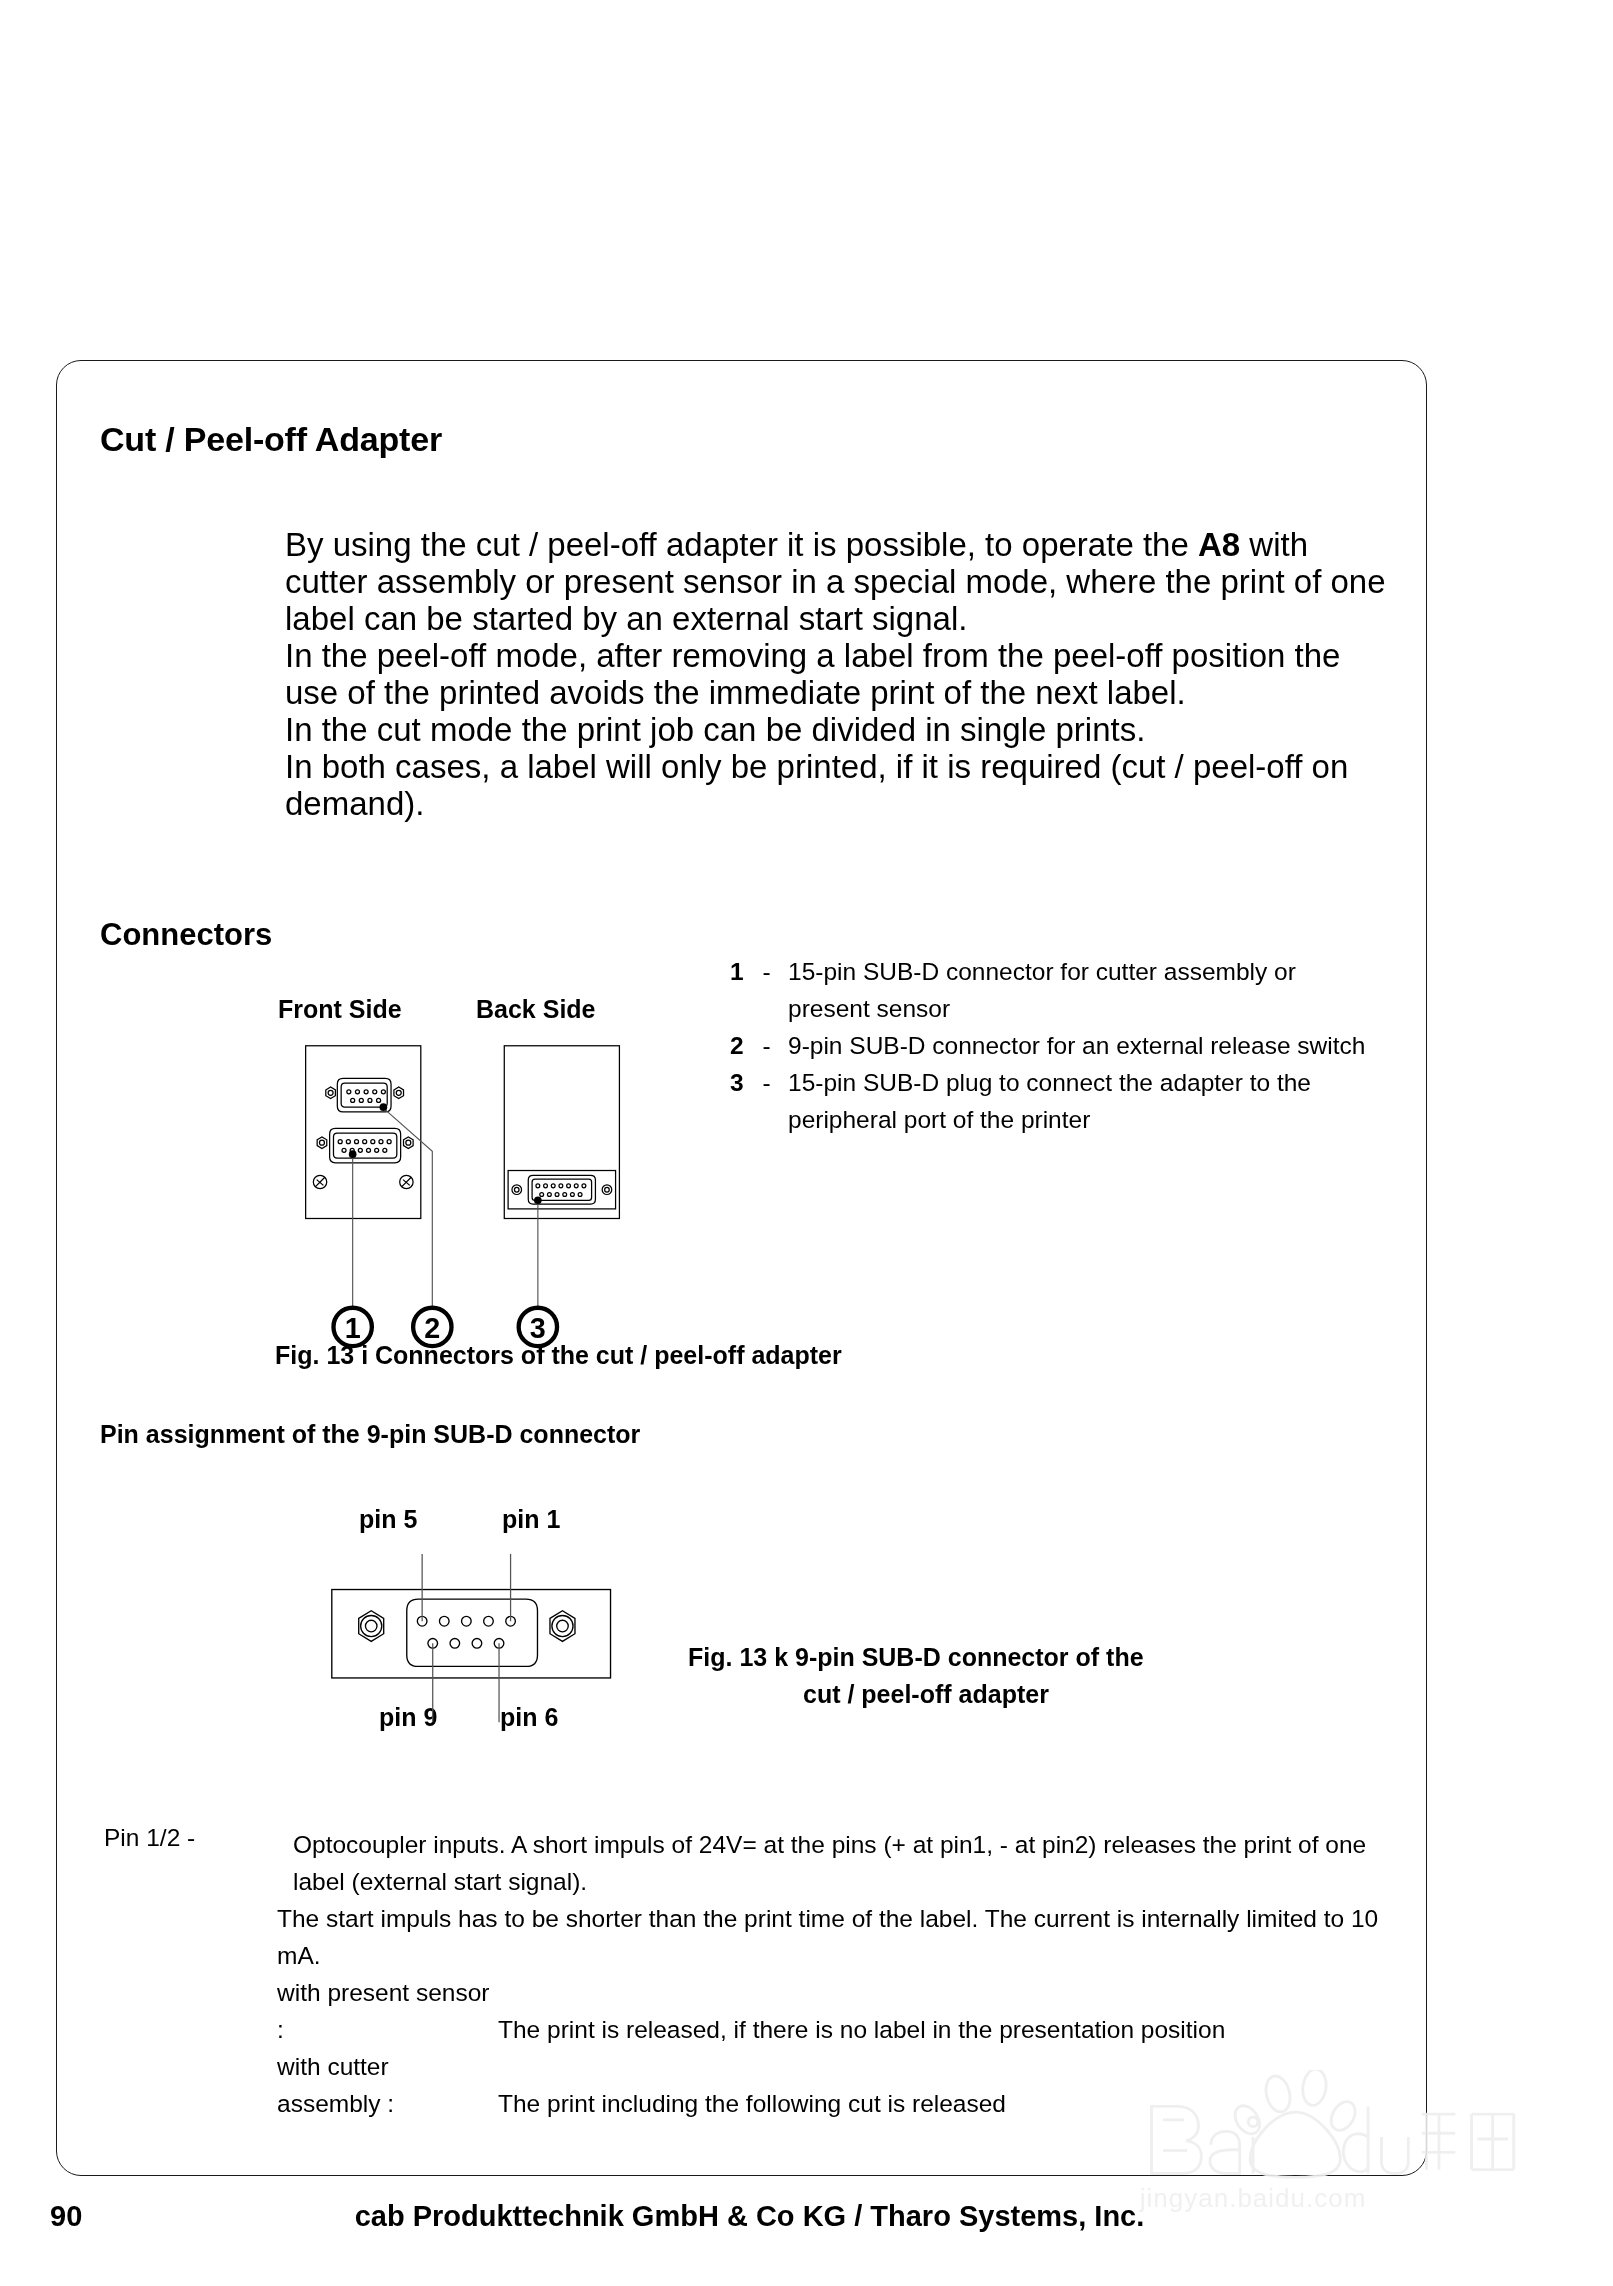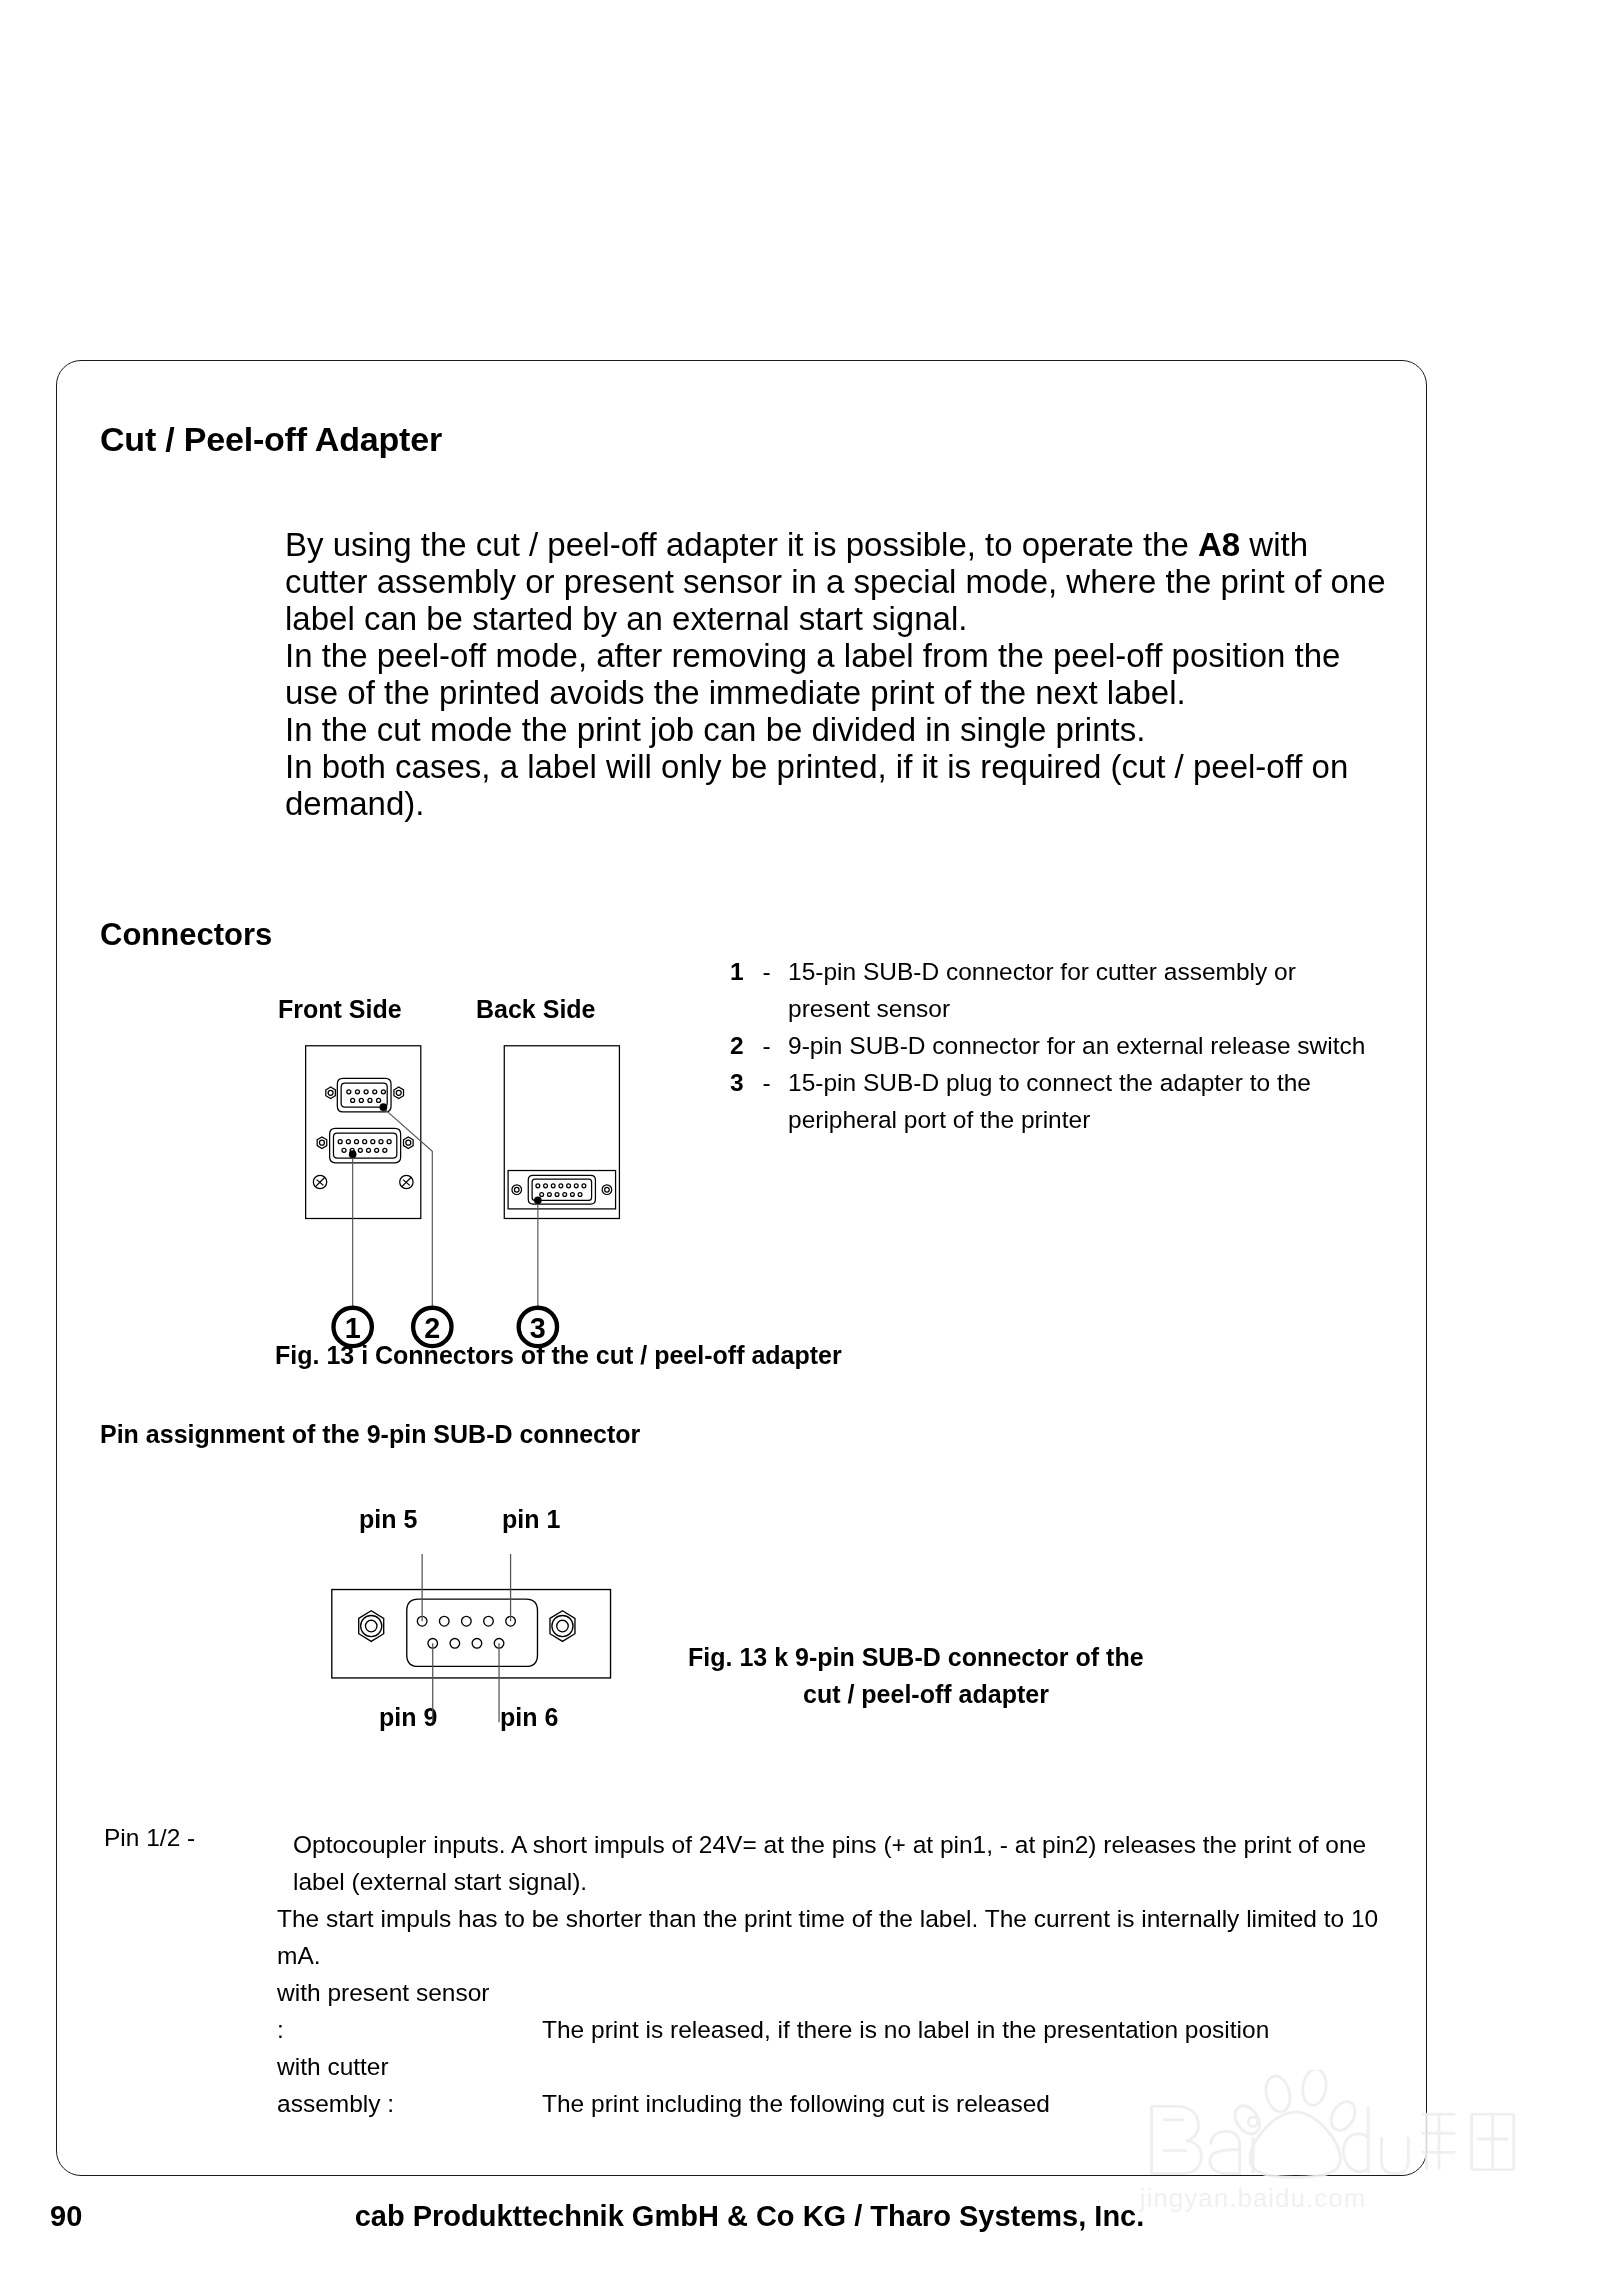--- a/index.html
+++ b/index.html
@@ -151,21 +151,21 @@
   #pin-desc .hang .tag {
     flex: 0 0 173px;
     width: 173px;
   }
   #pin-desc .hang .body { flex: 1 1 auto; margin-top: 7px; }
   #pin-desc .sub {
     display: flex;
     align-items: flex-end;
   }
   #pin-desc .sub .k { flex: 0 0 221px; width: 221px; }
-  #pin-desc .sub .v { flex: 1 1 auto; margin-left: 44px; }
+  #pin-desc .sub .v { flex: 1 1 auto; }
   #pin-desc .indent { padding-left: 173px; }
 
   
   #footer-page-number {
     position: absolute;
     left: 50px;
     top: 2200px;
     font-size: 29px;
     font-weight: bold;
   }

